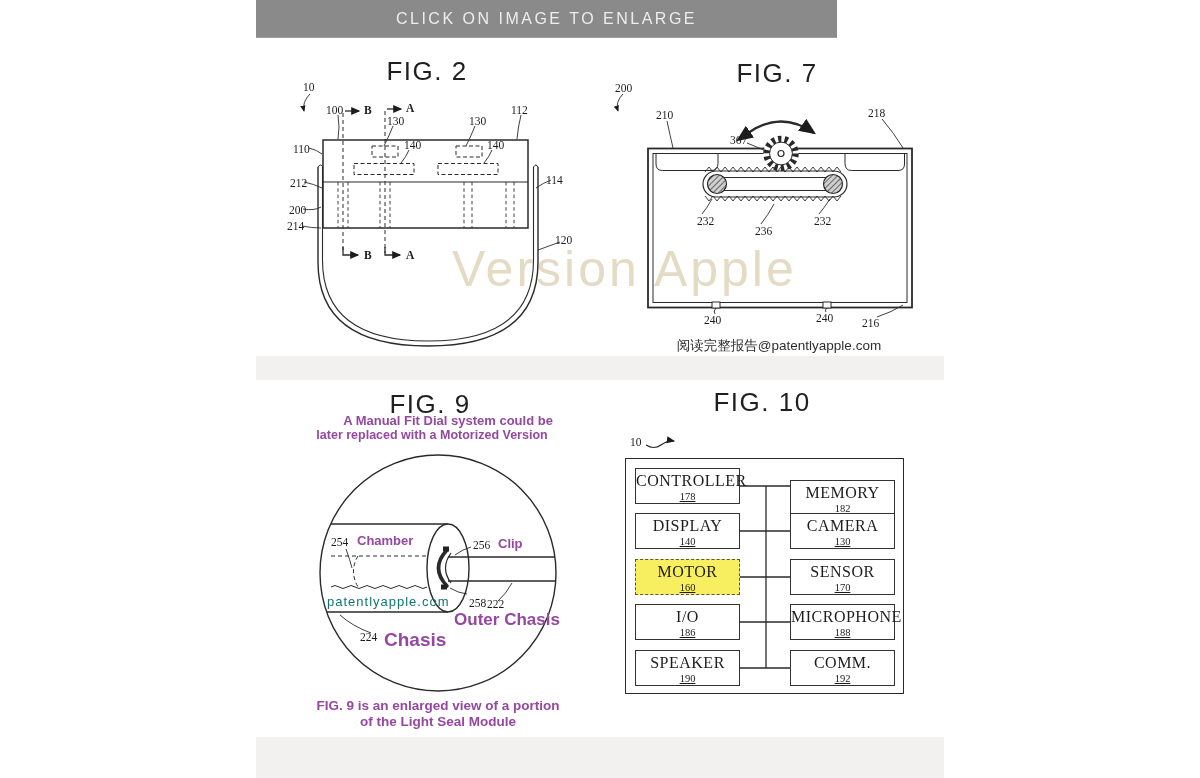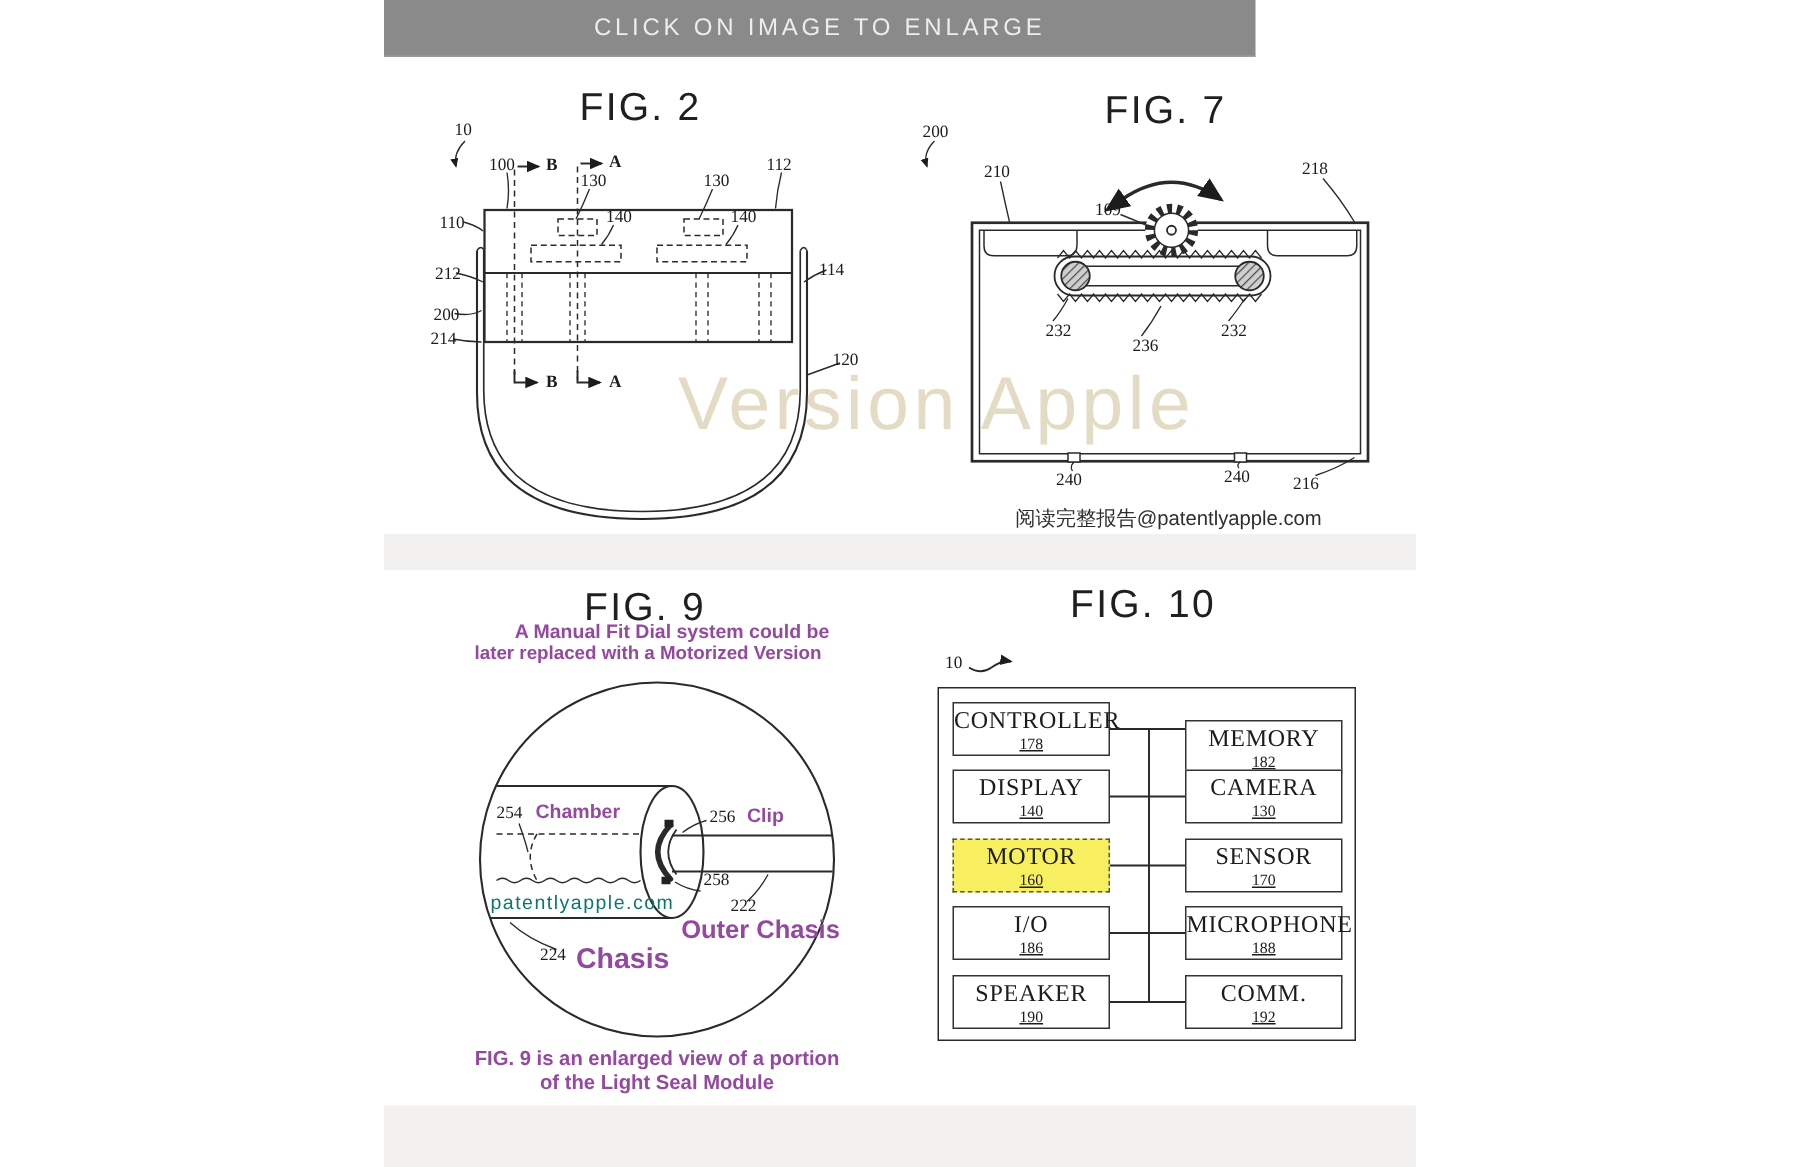--- a/index.html
+++ b/index.html
@@ -208,36 +208,36 @@
   <span class="ref" style="left:289px;top:204px;">200</span>
   <span class="ref" style="left:287px;top:220px;">214</span>
   <span class="ref" style="left:546px;top:174px;">114</span>
   <span class="ref" style="left:555px;top:234px;">120</span>
   <span class="ref b" style="left:364px;top:249px;">B</span>
   <span class="ref b" style="left:406px;top:249px;">A</span>
 
   <span class="ref" style="left:615px;top:82px;">200</span>
   <span class="ref" style="left:656px;top:109px;">210</span>
   <span class="ref" style="left:868px;top:107px;">218</span>
-  <span class="ref" style="left:730px;top:134px;">109</span>
+  <span class="ref" style="left:730px;top:134px;">367</span>
   <span class="ref" style="left:697px;top:215px;">232</span>
   <span class="ref" style="left:755px;top:225px;">236</span>
   <span class="ref" style="left:814px;top:215px;">232</span>
   <span class="ref" style="left:704px;top:314px;">240</span>
   <span class="ref" style="left:816px;top:312px;">240</span>
   <span class="ref" style="left:862px;top:317px;">216</span>
 
   <div class="purple ctr" style="left:448px;top:413px;font-size:13px;line-height:15px;">A Manual Fit Dial system could be</div>
   <div class="purple ctr" style="left:432px;top:428px;font-size:12.5px;line-height:15px;">later replaced with a Motorized Version</div>
 
   <span class="ref" style="left:331px;top:536px;">254</span>
   <span class="purple" style="left:357px;top:533px;font-size:13px;">Chamber</span>
   <span class="ref" style="left:473px;top:539px;">256</span>
   <span class="purple" style="left:498px;top:536px;font-size:13px;">Clip</span>
-  <span class="ref" style="left:469px;top:581px;">258</span>
+  <span class="ref" style="left:469px;top:597px;">258</span>
   <span class="ref" style="left:487px;top:598px;">222</span>
   <span class="purple ctr" style="left:507px;top:610px;font-size:17px;">Outer Chasis</span>
   <span class="ref" style="left:360px;top:631px;">224</span>
   <span class="purple" style="left:384px;top:629px;font-size:19px;">Chasis</span>
 
   <div class="purple ctr" style="left:438px;top:698px;font-size:13.5px;line-height:16px;">FIG. 9 is an enlarged view of a portion</div>
   <div class="purple ctr" style="left:438px;top:714px;font-size:13.5px;line-height:16px;">of the Light Seal Module</div>
 
   <span class="ref" style="left:630px;top:436px;">10</span>
   <div class="f10-outer"></div>

